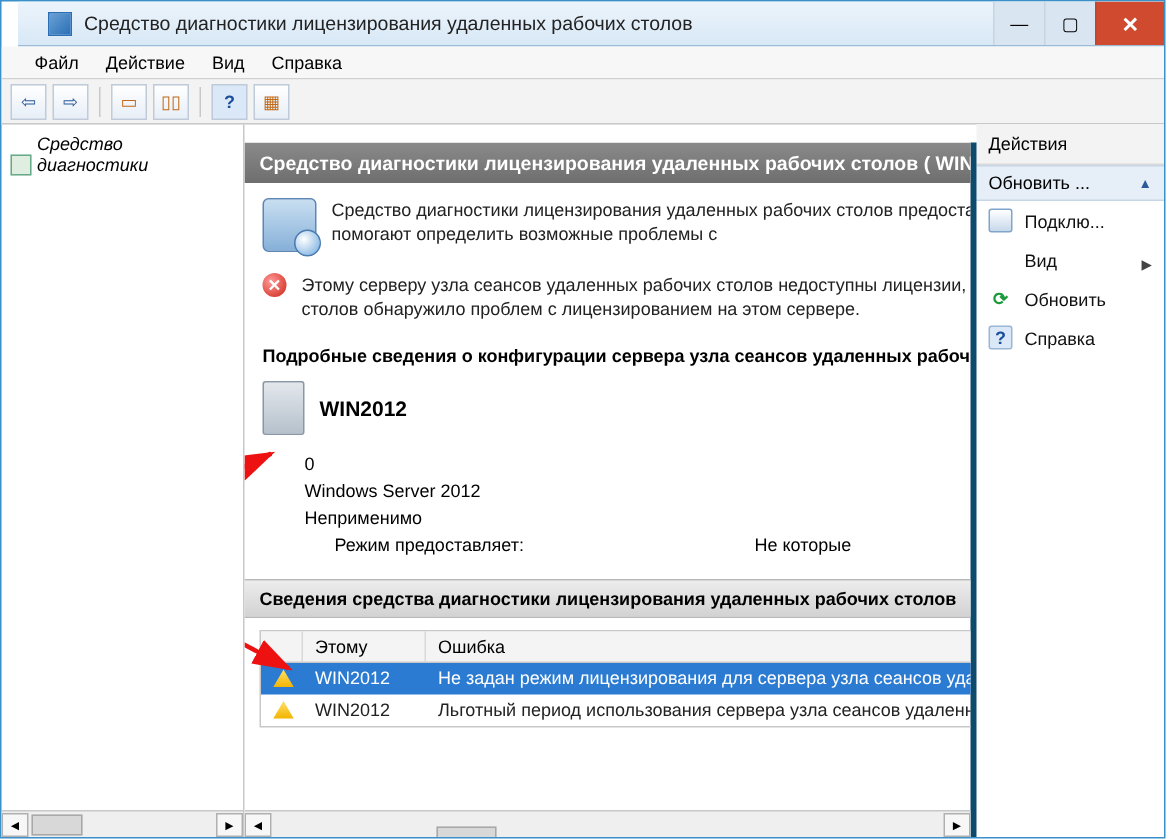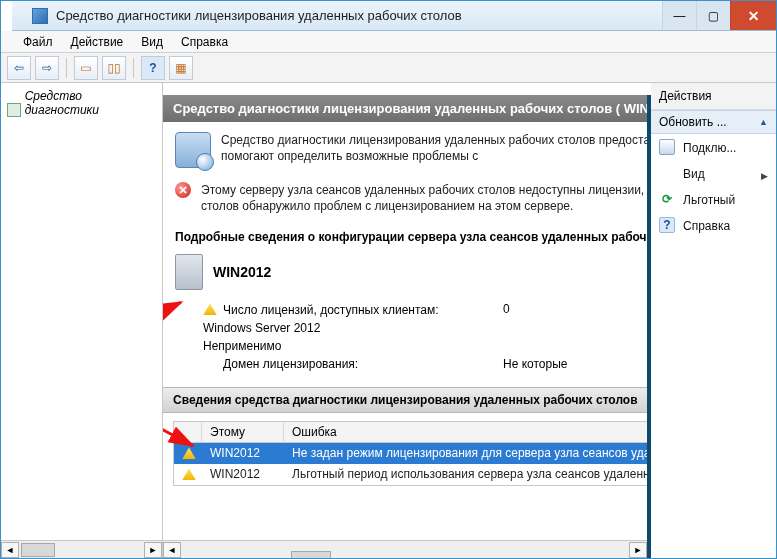--- a/index.html
+++ b/index.html
@@ -254,31 +254,30 @@
 
         <div class="config-heading">Подробные сведения о конфигурации сервера узла сеансов удаленных рабочих столов</div>
 
         <div class="server-row">
           <div class="srv-icon"></div>
           <div class="srv-name">WIN2012</div>
         </div>
 
         <div class="kv-block">
           <div class="kv-row">
-            <div class="k"><span class="warn-tri"></span><span>Число лицензий, доступных клиентам:</span></div>
             <div class="v">0</div>
           </div>
           <div class="kv-row">
             <div class="v">Windows Server 2012</div>
           </div>
           <div class="kv-row">
             <div class="v">Неприменимо</div>
           </div>
           <div class="kv-row">
-            <div class="k"><span style="display:inline-block;width:20px"></span><span>Домен лицензирования:</span></div>
+            <div class="k"><span style="display:inline-block;width:20px"></span><span>Режим предоставляет:</span></div>
             <div class="v">Не которые</div>
           </div>
         </div>
 
         <div class="diag-header">Сведения средства диагностики лицензирования удаленных рабочих столов</div>
 
         <div class="diag-table">
           <div class="dt-head">
             <div class="dt-c1"></div>
             <div class="dt-c2">Этому</div>
@@ -327,21 +326,21 @@
       <span class="ai-icon ai-plug"></span>
       <span>Подклю...</span>
     </div>
     <div class="action-item">
       <span class="ai-icon"></span>
       <span>Вид</span>
       <span class="chev">▶</span>
     </div>
     <div class="action-item">
       <span class="ai-icon ai-refresh">⟳</span>
-      <span>Льготный</span>
+      <span>Обновить</span>
     </div>
     <div class="action-item">
       <span class="ai-icon ai-help">?</span>
       <span>Справка</span>
     </div>
   </div>
 
 </div>
 
 </body></html>

